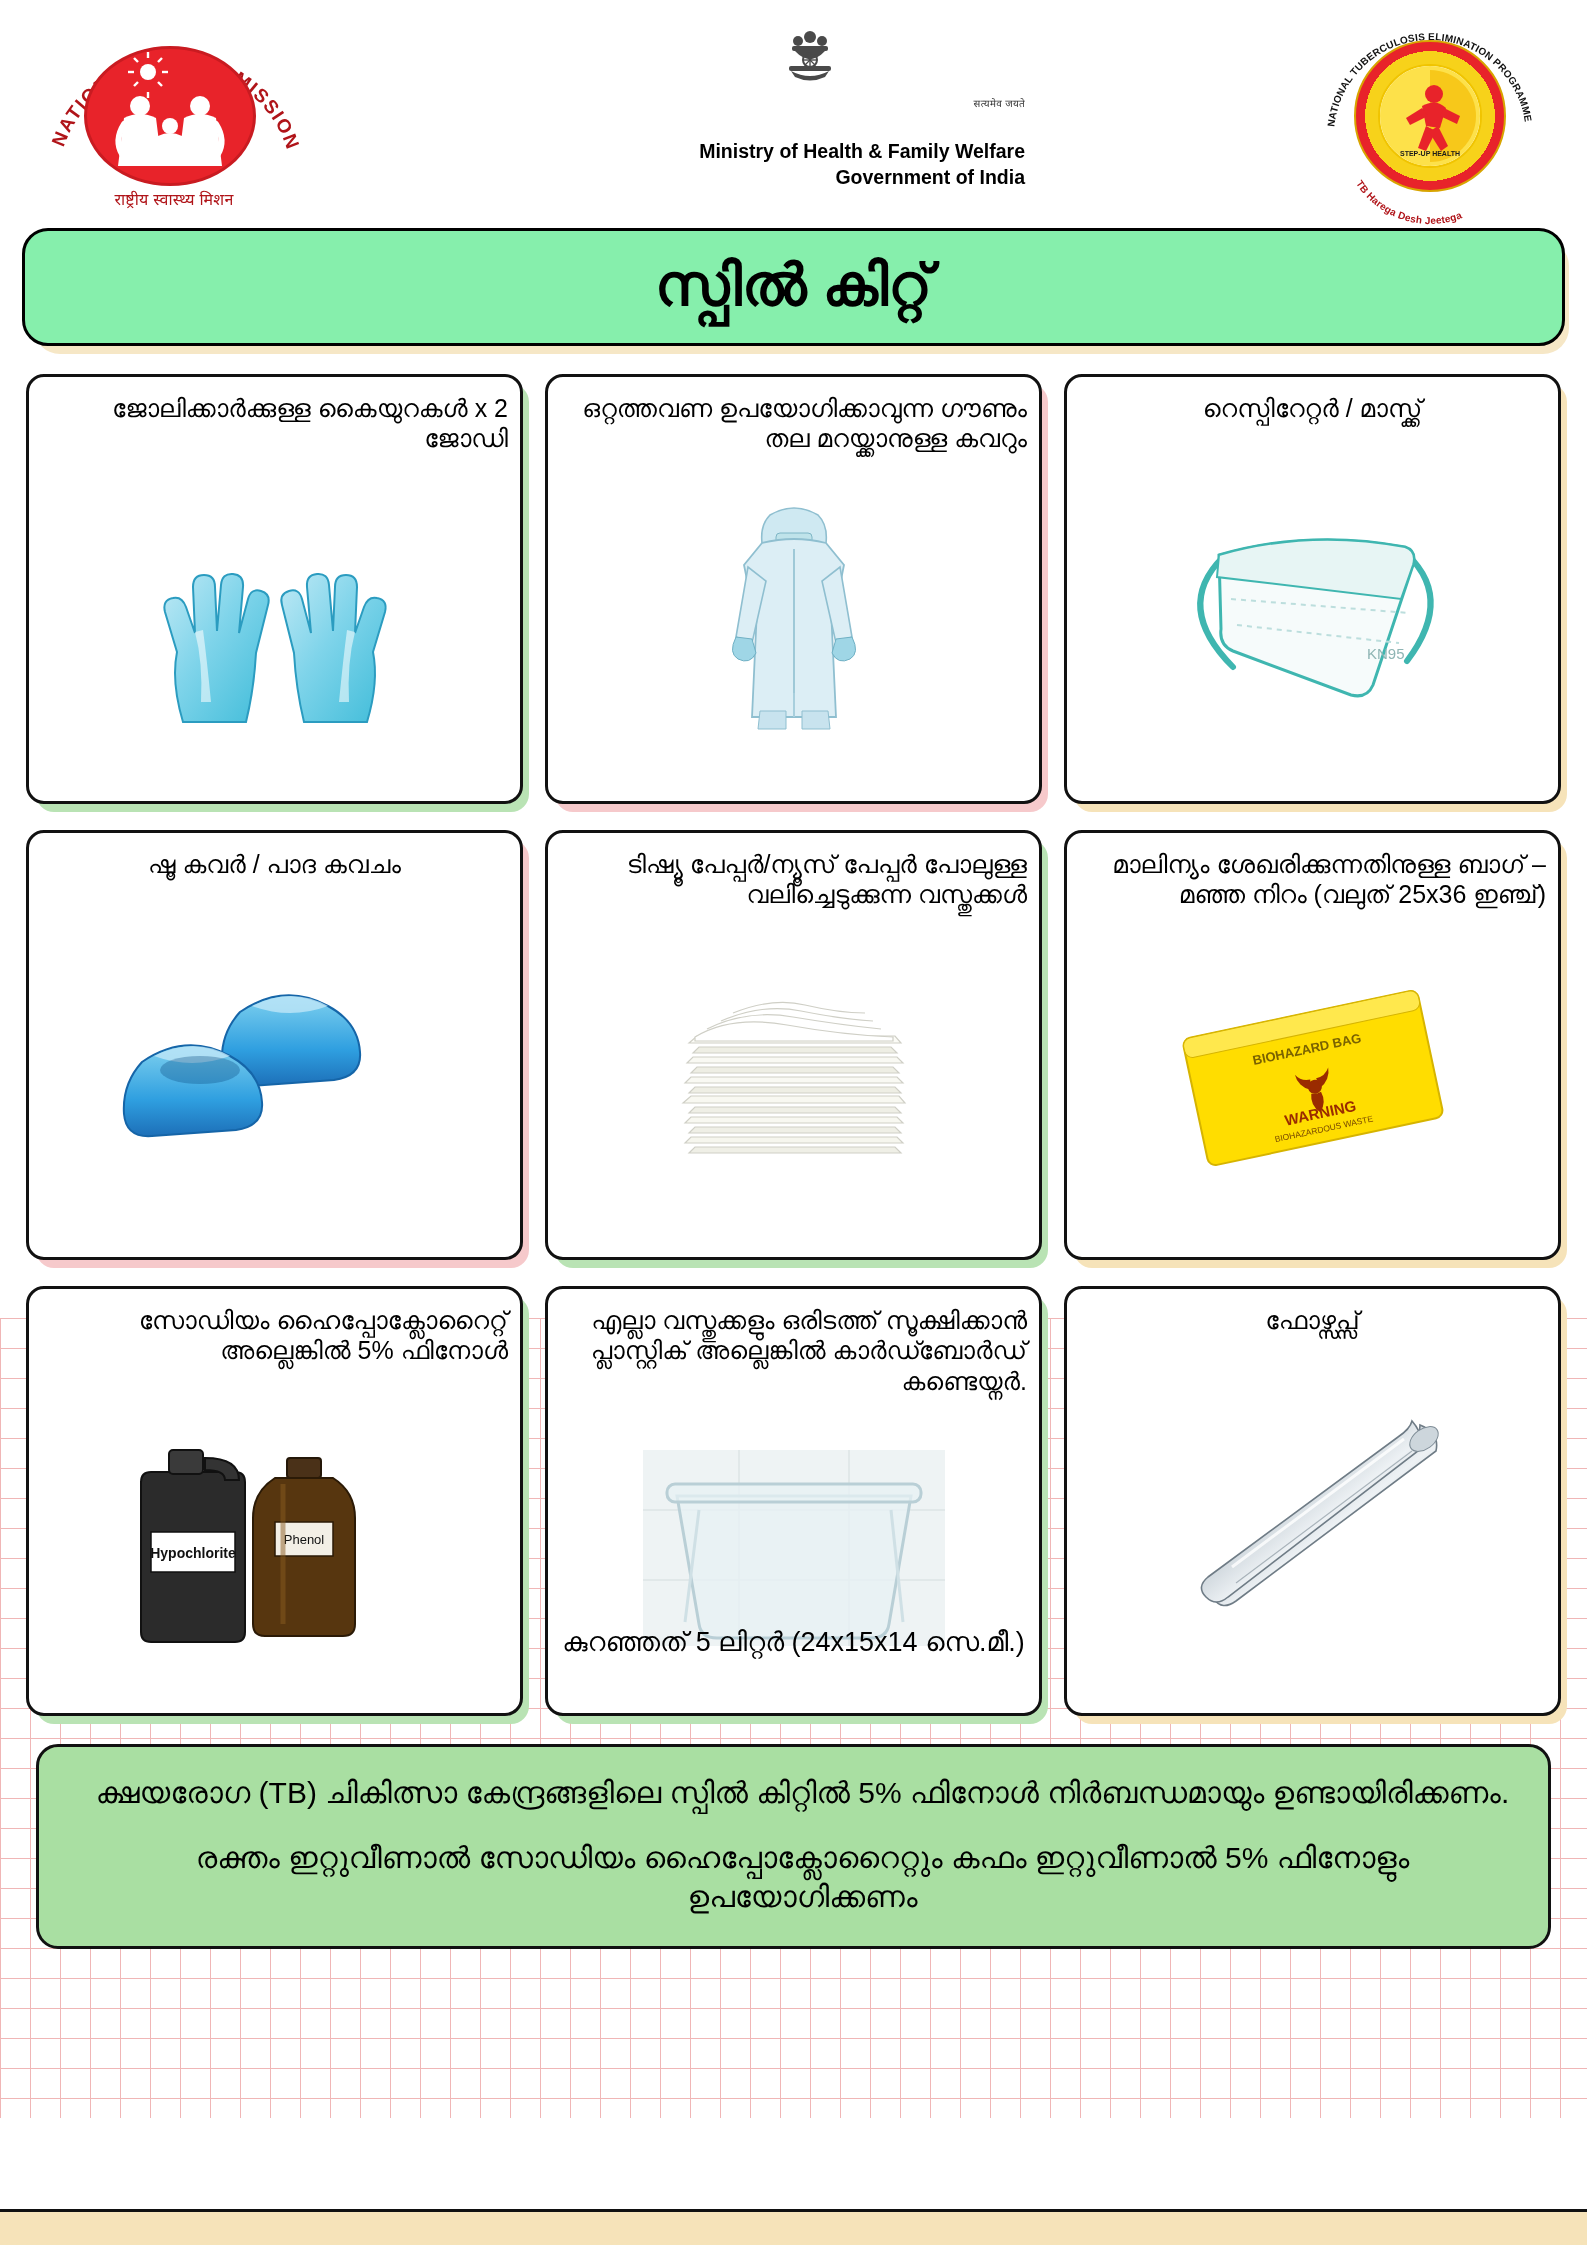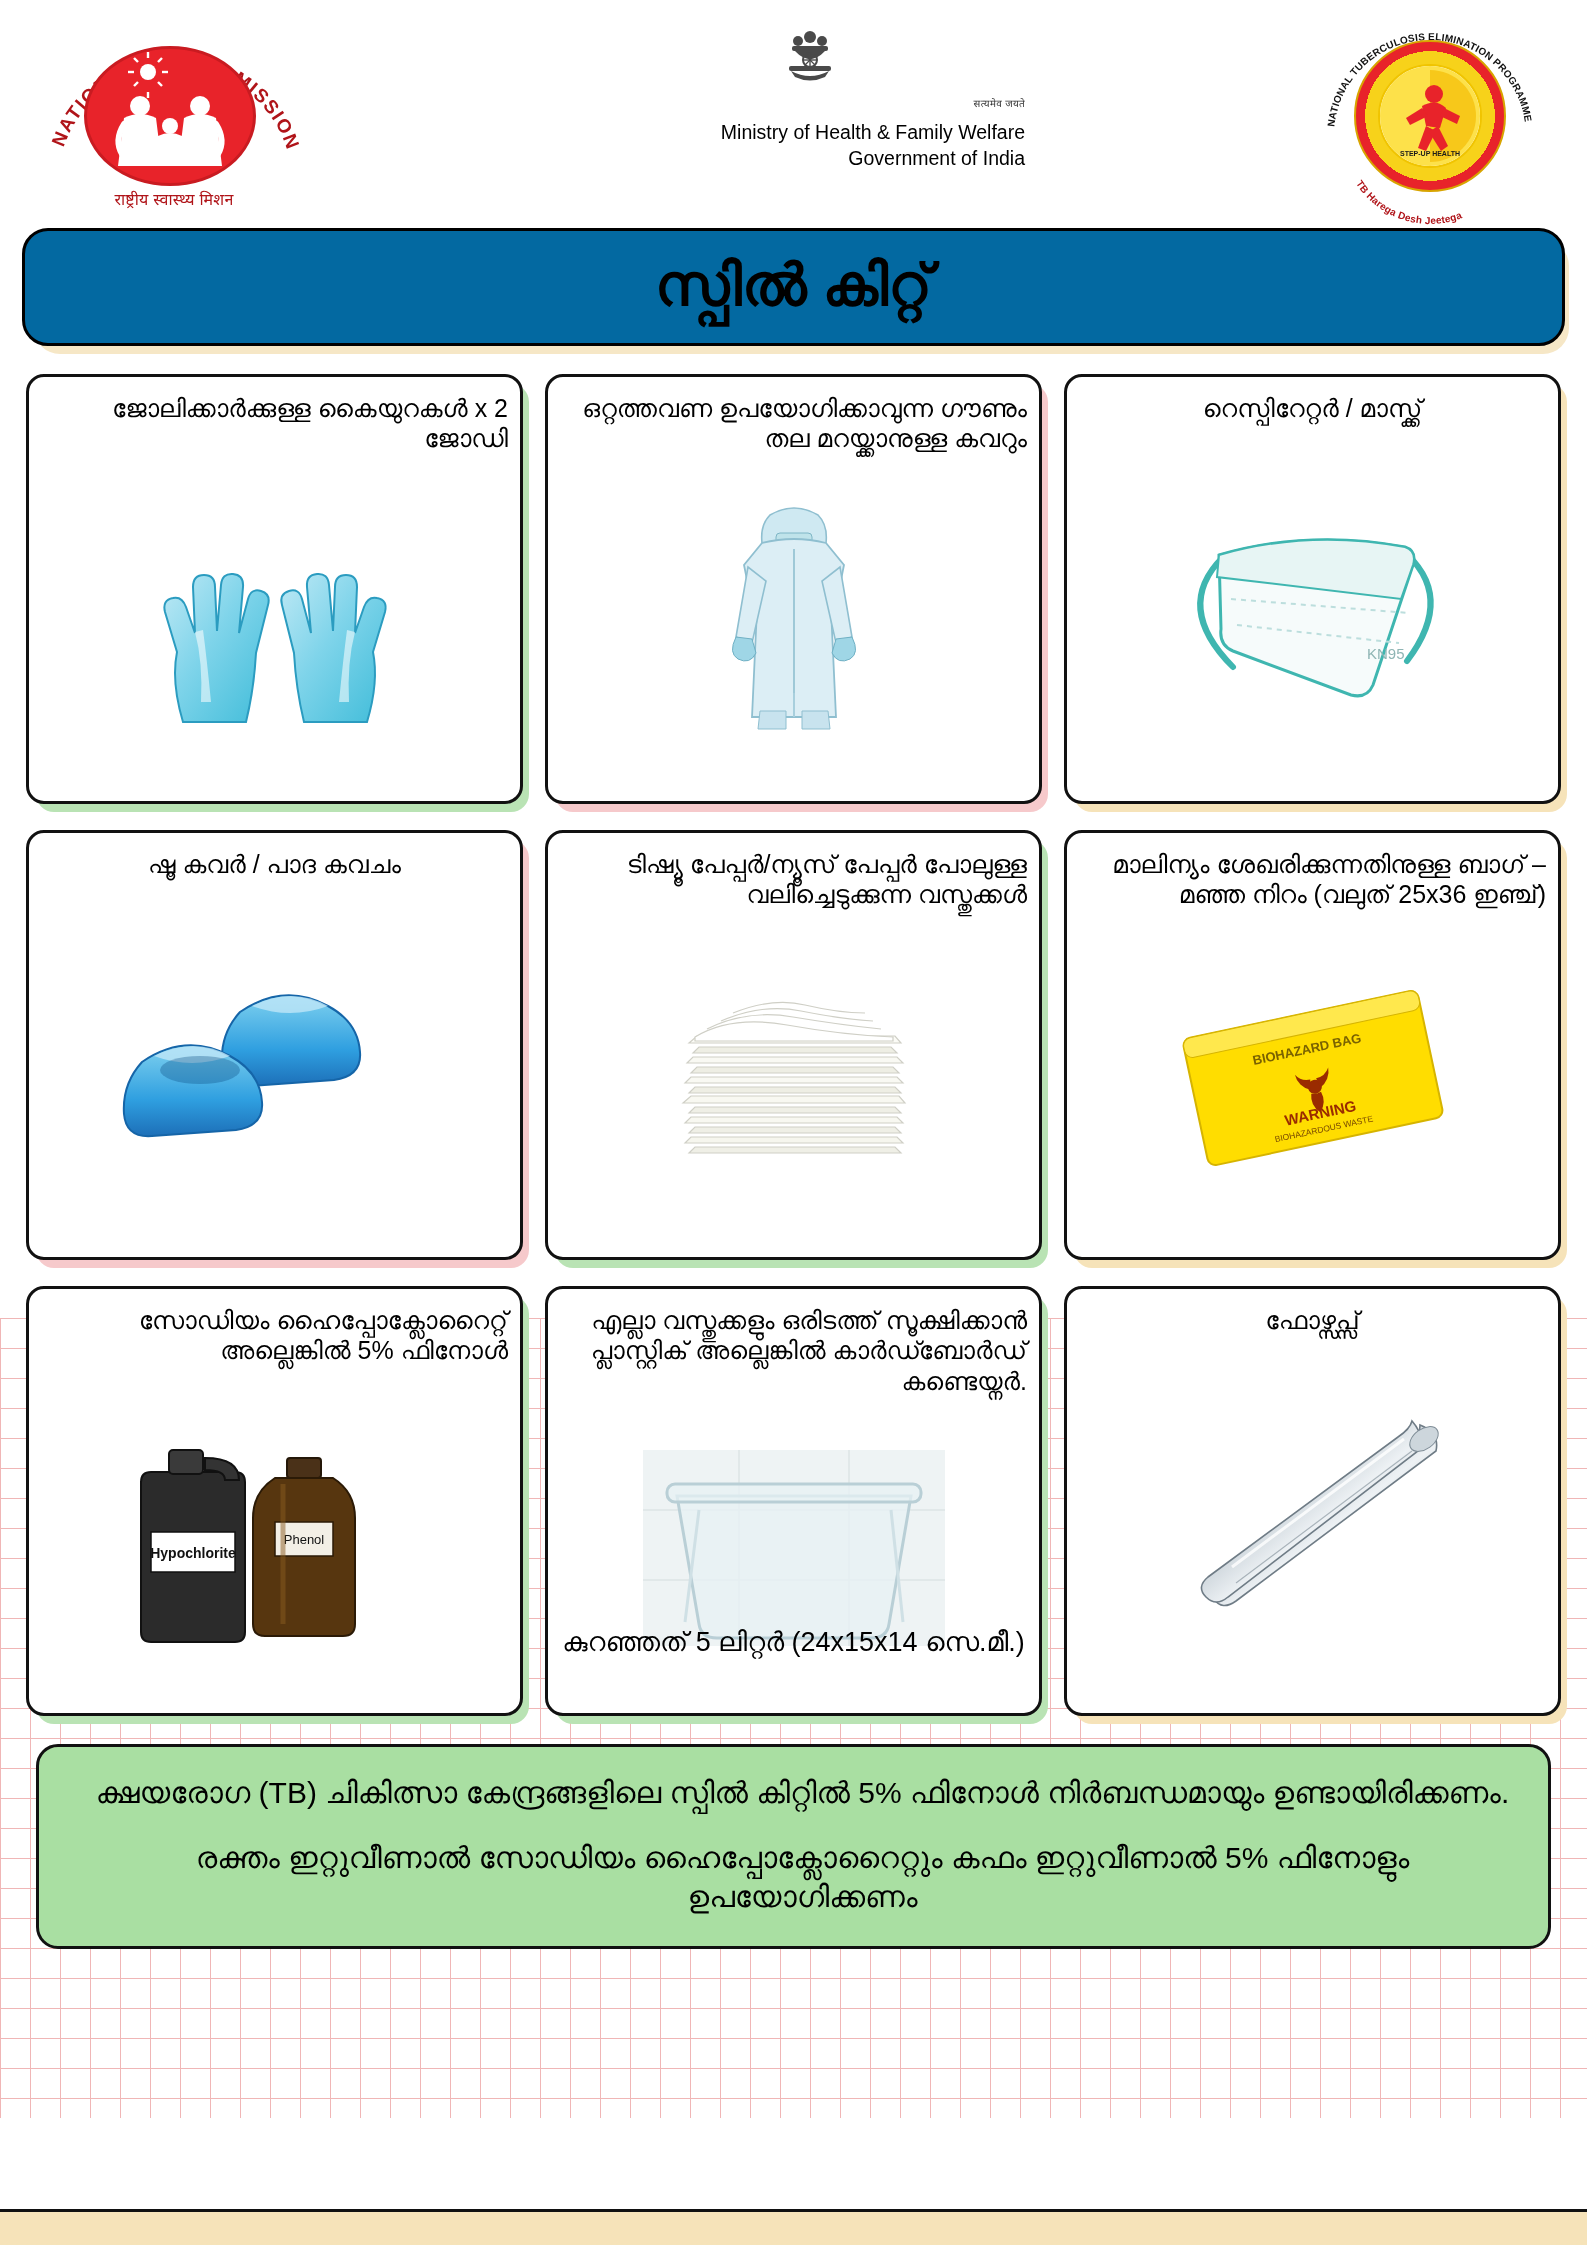--- a/index.html
+++ b/index.html
@@ -68,23 +68,23 @@
     width: 430px;
   }
   .emblem-svg { display: block; margin: 0 auto; }
   .emblem-motto {
     font-size: 10px;
     color: #333;
     margin-top: -2px;
     letter-spacing: .3px;
   }
   .ministry {
-    margin-top: 9px;
+    margin-top: 28px;
     font-size: 19.5px;
-    font-weight: normal;
+    font-weight: bold;
     color: #000;
     line-height: 1.35;
   }
 
   
   .ntep-logo {
     position: relative;
     width: 235px; height: 210px;
     flex: 0 0 auto;
   }
@@ -119,21 +119,21 @@
     position: absolute;
     left: 12px; top: 12px;
     right: -4px; bottom: -8px;
     background: #f6e7c6;
     border-radius: 26px;
   }
   .title-banner {
     position: relative;
     border: 3px solid #000;
     border-radius: 26px;
-    background: #0369a1;
+    background: #86efac;
     padding: 22px 20px 26px 20px;
     text-align: center;
   }
   .title-text {
     font-size: 58px;
     font-weight: bold;
     color: #000;
     line-height: 1.1;
   }
 

